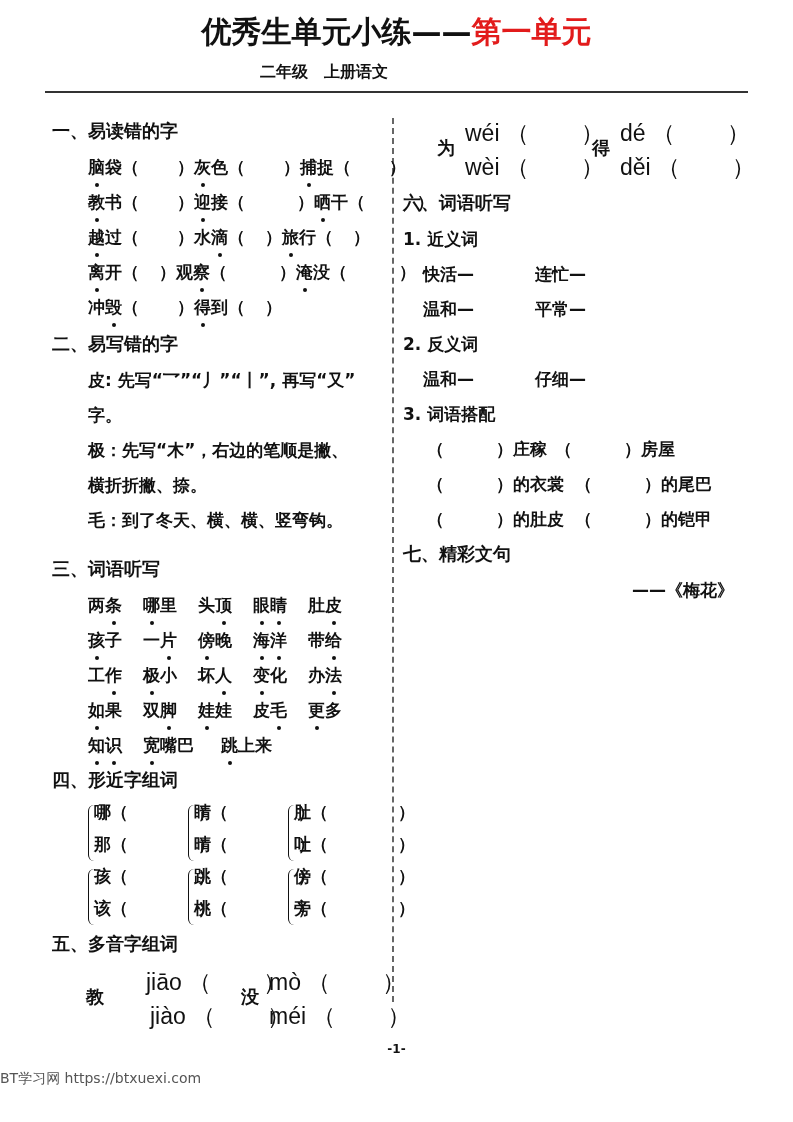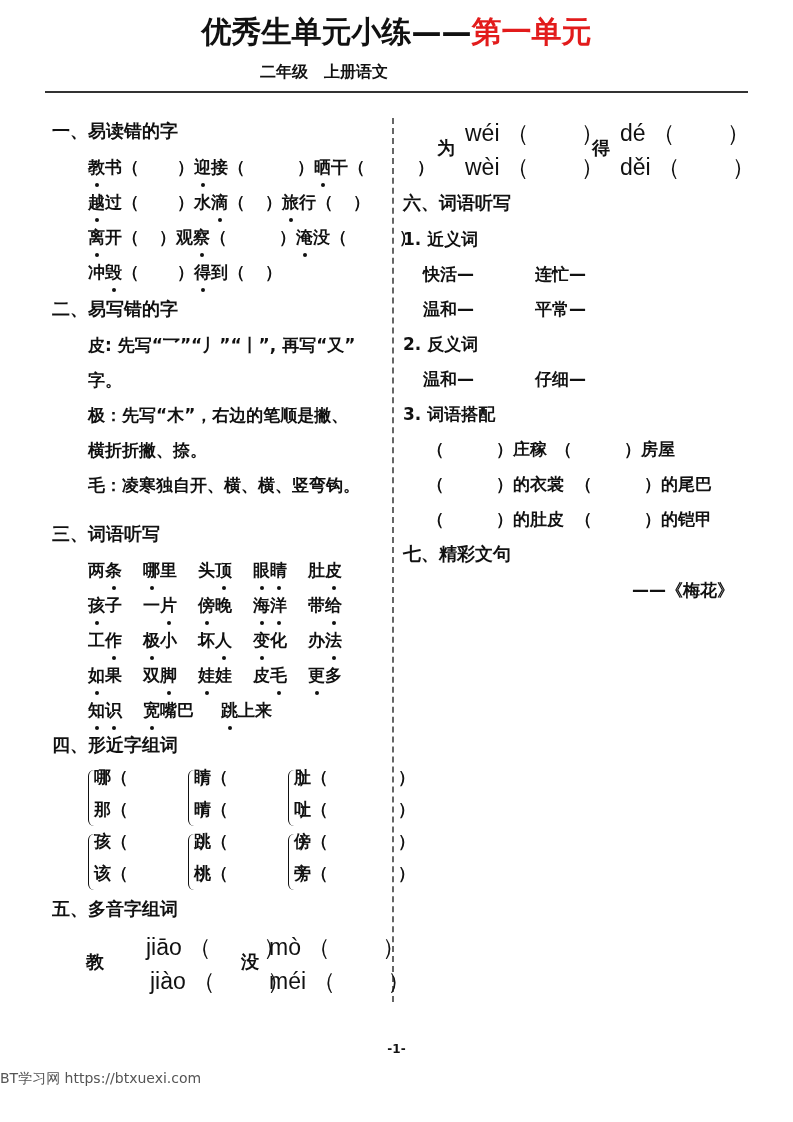--- a/index.html
+++ b/index.html
@@ -45,33 +45,34 @@
 <body>
 
 <div class="title"><span>优秀生单元小练——</span><span class="red">第一单元</span></div>
 <div class="subtitle"><span>二年级</span><span>上册语文</span></div>
 <div class="hr"></div>
 <div class="vdiv"></div>
 
 <div class="col left">
   <div class="sec-h">一、易读错的字</div>
   <div id="s1">
+      <div class="line ind"><span><span class="dot">脑</span><span>袋</span><span>（</span><span class="blank w-m"></span><span>）</span></span><span><span class="dot">灰</span><span>色</span><span>（</span><span class="blank w-m"></span><span>）</span></span><span><span class="dot">捕</span><span>捉</span><span>（</span><span class="blank w-m"></span><span>）</span></span></div>
       <div class="line ind"><span><span class="dot">教</span><span>书</span><span>（</span><span class="blank w-m"></span><span>）</span></span><span><span class="dot">迎</span><span>接</span><span>（</span><span class="blank w-l"></span><span>）</span></span><span><span class="dot">晒</span><span>干</span><span>（</span><span class="blank w-l"></span><span>）</span></span></div>
       <div class="line ind"><span><span class="dot">越</span><span>过</span><span>（</span><span class="blank w-m"></span><span>）</span></span><span><span>水</span><span class="dot">滴</span><span>（</span><span class="blank w-s"></span><span>）</span></span><span><span class="dot">旅</span><span>行</span><span>（</span><span class="blank w-s"></span><span>）</span></span></div>
       <div class="line ind"><span><span class="dot">离</span><span>开</span><span>（</span><span class="blank w-s"></span><span>）</span></span><span><span>观</span><span class="dot">察</span><span>（</span><span class="blank w-l"></span><span>）</span></span><span><span class="dot">淹</span><span>没</span><span>（</span><span class="blank w-l"></span><span>）</span></span></div>
       <div class="line ind"><span><span>冲</span><span class="dot">毁</span><span>（</span><span class="blank w-m"></span><span>）</span></span><span><span class="dot">得</span><span>到</span><span>（</span><span class="blank w-s"></span><span>）</span></span></div>
     </div>
 
   <div class="sec-h" style="margin-top:2px">二、易写错的字</div>
   <div id="s2" class="ind">
       <div class="line"><span>皮</span><span>: 先写“乛”“丿”“丨”, 再写“又”</span></div>
       <div class="line">字。</div>
       <div class="line"><span>极</span><span>：先写“木”，右边的笔顺是撇、</span></div>
       <div class="line">横折折撇、捺。</div>
-      <div class="line"><span>毛</span><span>：凌寒独自开、横、横、竖弯钩。</span></div>
+      <div class="line"><span>毛</span><span>：到了冬天、横、横、竖弯钩。</span></div>
     </div>
 
   <div class="sec-h" style="margin-top:14px">三、词语听写</div>
   <div id="s3" class="ind words">
       <div class="line"><span class="w"><span>两</span><span class="dot">条</span></span><span class="w"><span class="dot">哪</span><span>里</span></span><span class="w"><span>头</span><span class="dot">顶</span></span><span class="w"><span class="dot">眼</span><span class="dot">睛</span></span><span class="w"><span>肚</span><span class="dot">皮</span></span></div>
       <div class="line"><span class="w"><span class="dot">孩</span><span>子</span></span><span class="w"><span>一</span><span class="dot">片</span></span><span class="w"><span class="dot">傍</span><span>晚</span></span><span class="w"><span class="dot">海</span><span class="dot">洋</span></span><span class="w"><span>带</span><span class="dot">给</span></span></div>
       <div class="line"><span class="w"><span>工</span><span class="dot">作</span></span><span class="w"><span class="dot">极</span><span>小</span></span><span class="w"><span>坏</span><span class="dot">人</span></span><span class="w"><span class="dot">变</span><span>化</span></span><span class="w"><span>办</span><span class="dot">法</span></span></div>
       <div class="line"><span class="w"><span class="dot">如</span><span>果</span></span><span class="w"><span>双</span><span class="dot">脚</span></span><span class="w"><span class="dot">娃</span><span>娃</span></span><span class="w"><span>皮</span><span class="dot">毛</span></span><span class="w"><span class="dot">更</span><span>多</span></span></div>
       <div class="line"><span class="w"><span class="dot">知</span><span class="dot">识</span></span><span class="w" style="width: 78px;"><span class="dot">宽</span><span>嘴</span><span>巴</span></span><span class="w" style="width: 78px;"><span class="dot">跳</span><span>上</span><span>来</span></span></div>
     </div>

